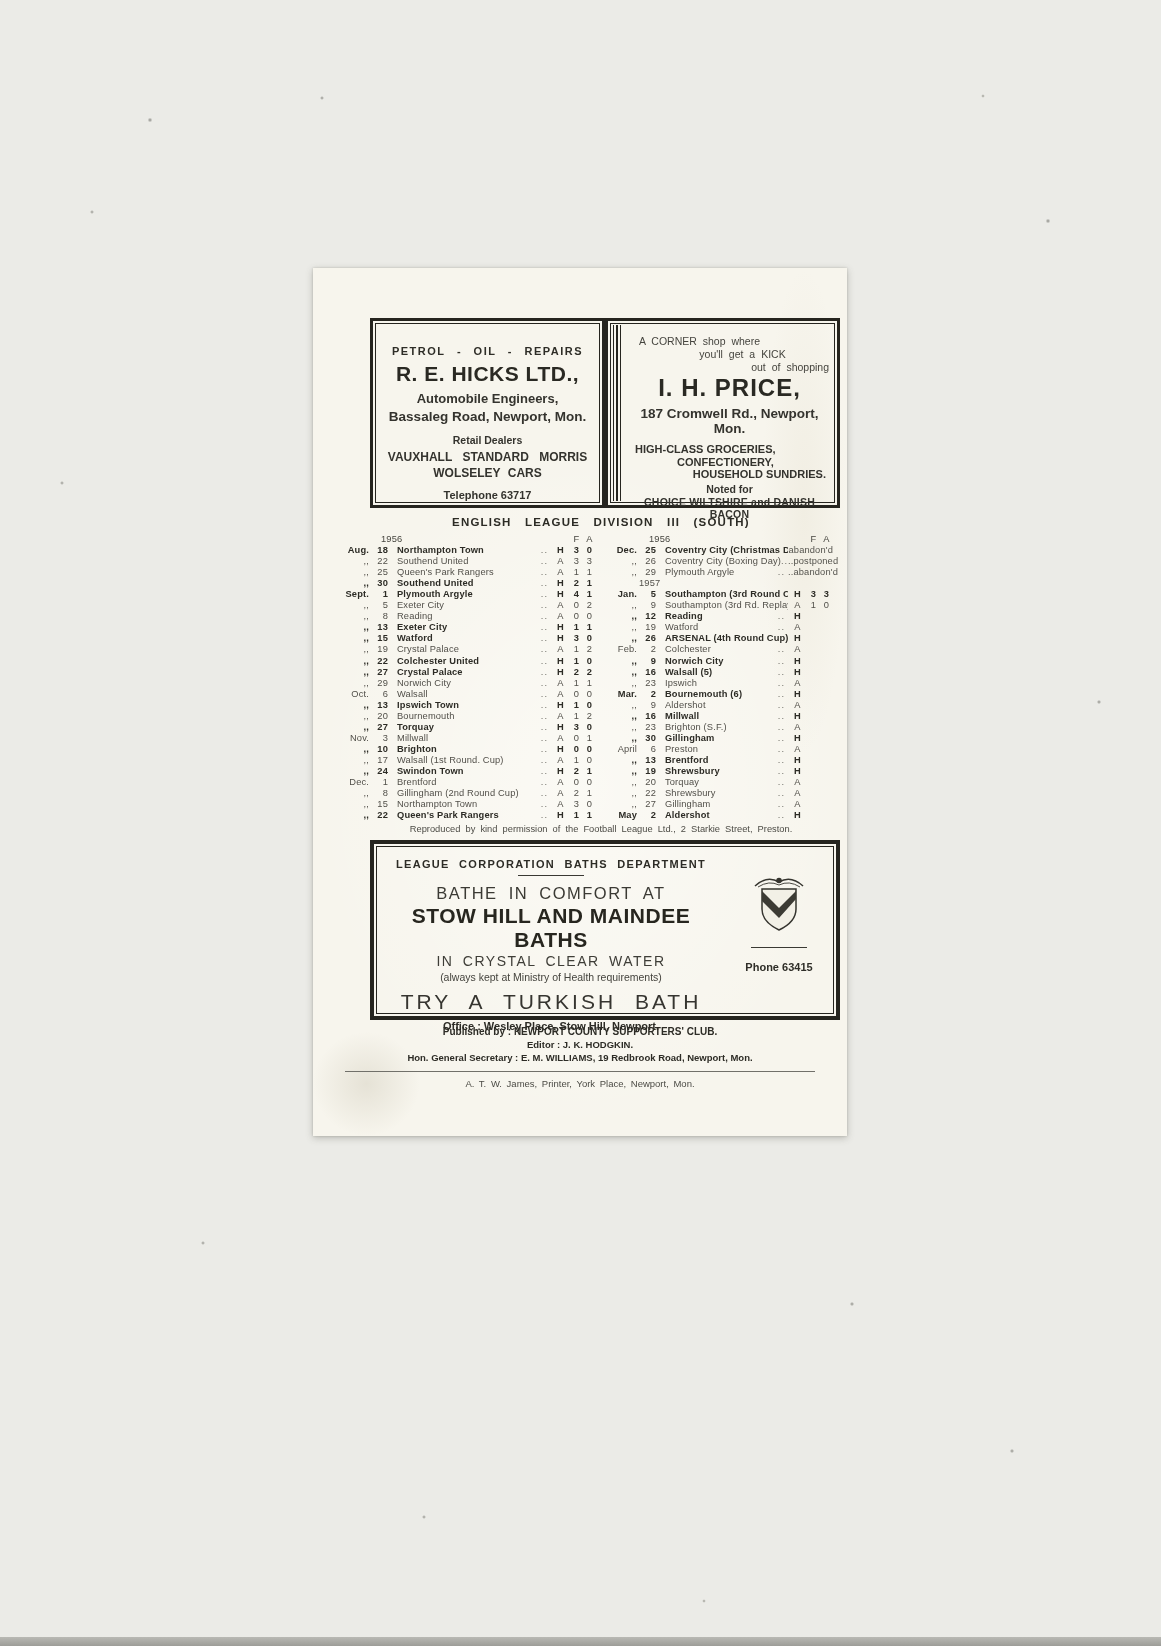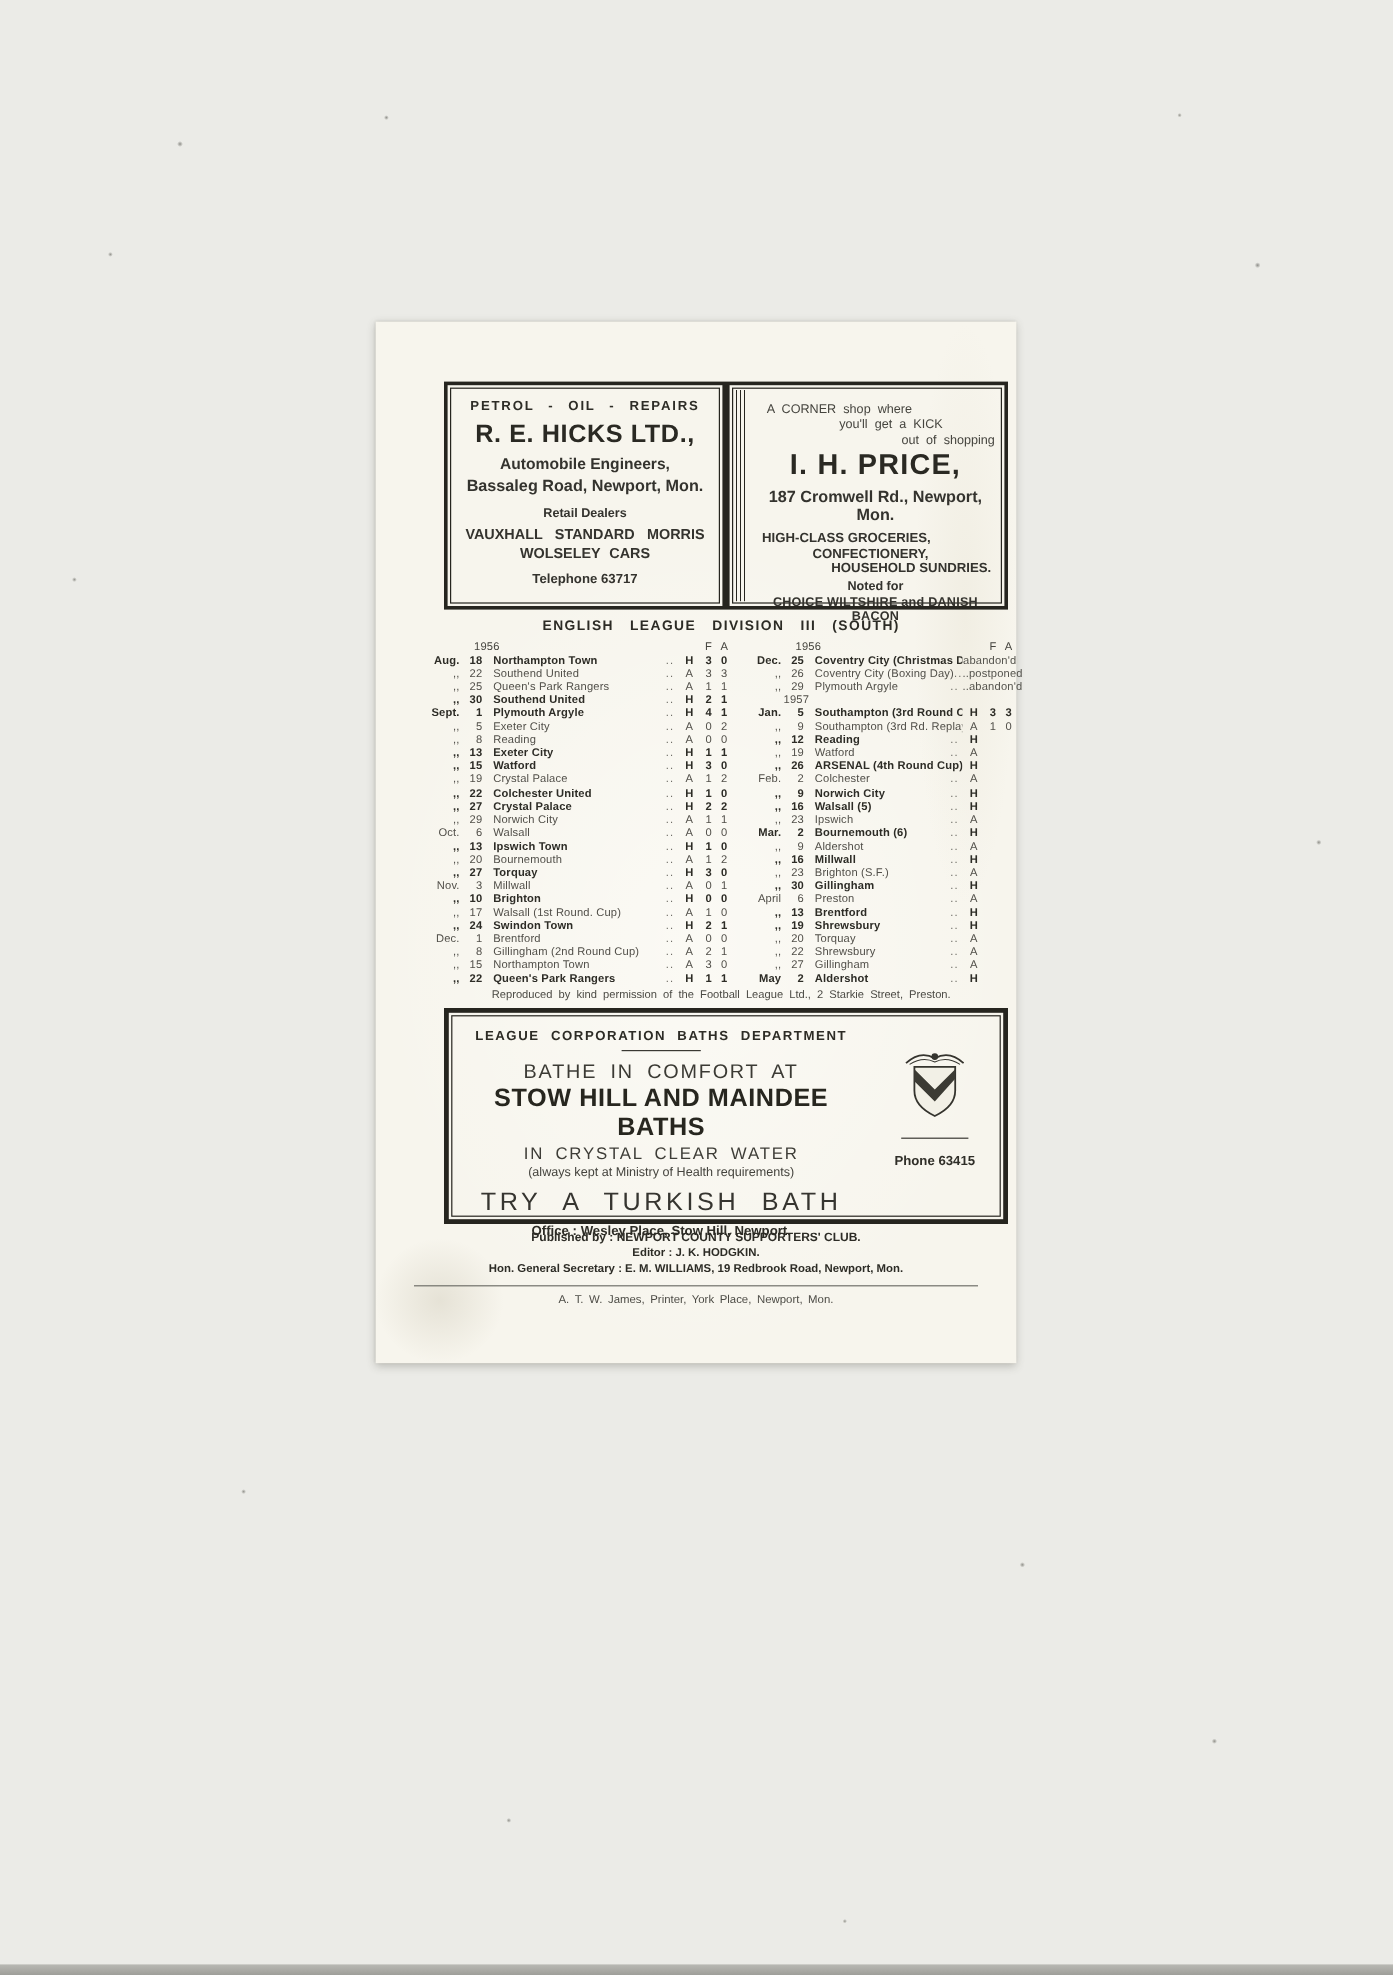--- a/index.html
+++ b/index.html
@@ -38,21 +38,21 @@
       radial-gradient(closest-side at 92% 28%, rgba(205,195,165,.14), transparent),
       radial-gradient(closest-side at 50% 60%, rgba(255,255,252,.5), transparent),
       #f7f5ed;
     box-shadow:0 2px 7px rgba(70,70,60,.30), 0 0 2px rgba(90,90,80,.25);
     color:#34332e;
   }
   
   .ads-row{position:absolute;left:57px;top:50px;width:470px;height:190px;display:flex;}
   .ad{flex:1;border:3px solid #26251f;padding:2px;box-sizing:border-box;background:transparent;}
   .ad-inner{border:1px solid #26251f;height:100%;box-sizing:border-box;position:relative;text-align:center;}
-  .ad1-tag{font-size:11px;font-weight:700;letter-spacing:1.5px;word-spacing:7px;margin-top:9px;color:#2e2d27;}
+  .ad1-tag{font-size:11px;font-weight:700;letter-spacing:1.5px;word-spacing:7px;margin-top:21px;color:#2e2d27;}
   .ad1-name{font-size:21px;font-weight:700;letter-spacing:.5px;margin-top:5px;color:#2a2923;}
   .ad1-sub{font-size:13px;font-weight:700;margin-top:5px;}
   .ad1-addr{font-size:13.5px;font-weight:700;margin-top:3px;}
   .ad1-dealers{font-size:10.5px;font-weight:700;margin-top:10px;}
   .ad1-brands1{font-size:12px;font-weight:700;word-spacing:7px;margin-top:4px;}
   .ad1-brands2{font-size:12px;font-weight:700;word-spacing:4px;margin-top:2px;}
   .ad1-phone{font-size:11px;font-weight:600;margin-top:9px;}
   .stripes{position:absolute;left:2px;top:1px;bottom:1px;width:9px;
     background:repeating-linear-gradient(90deg,#26251f 0 1.4px,transparent 1.4px 3.4px);}
   .ad2-content{padding-left:14px;}
@@ -62,21 +62,21 @@
   .ad2-name{font-size:24px;font-weight:700;letter-spacing:1px;margin-top:1px;color:#2a2923;}
   .ad2-addr{font-size:13.5px;font-weight:700;margin-top:4px;}
   .ad2-l1{font-size:11px;font-weight:700;text-align:left;padding-left:10px;margin-top:7px;}
   .ad2-l2{font-size:11px;font-weight:700;text-align:left;padding-left:52px;margin-top:1px;}
   .ad2-l3{font-size:11px;font-weight:700;text-align:right;padding-right:8px;margin-top:0;}
   .ad2-noted{font-size:10.5px;font-weight:700;margin-top:3px;}
   .ad2-bacon{font-size:10.5px;font-weight:700;margin-top:1px;letter-spacing:.2px;}
   
   .fx-title{position:absolute;left:42px;top:248px;width:492px;text-align:center;
     font-size:11.5px;font-weight:700;letter-spacing:1.2px;word-spacing:9px;color:#2c2b25;}
-  .fx-wrap{position:absolute;left:42px;top:266px;width:492px;display:flex;}
+  .fx-wrap{position:absolute;left:28px;top:266px;width:492px;display:flex;}
   .fx-col{font-size:9.3px;line-height:11.05px;letter-spacing:.15px;color:#514f49;}
   .fx-col-left{width:255px;}
   .fx-gap{width:13px;}
   .fx-col-right{width:224px;}
   .fx-row{display:grid;grid-template-columns:30px 17px 1fr 19px 13px 13px;height:11.05px;}
   .fx-head{color:#45443e;}
   .fx-m{text-align:right;padding-right:2px;white-space:nowrap;}
   .fx-d{text-align:right;white-space:nowrap;}
   .fx-t{display:flex;justify-content:space-between;padding:0 3px 0 9px;white-space:nowrap;overflow:hidden;}
   .fx-year-head{margin-left:-16px;font-weight:400;}

